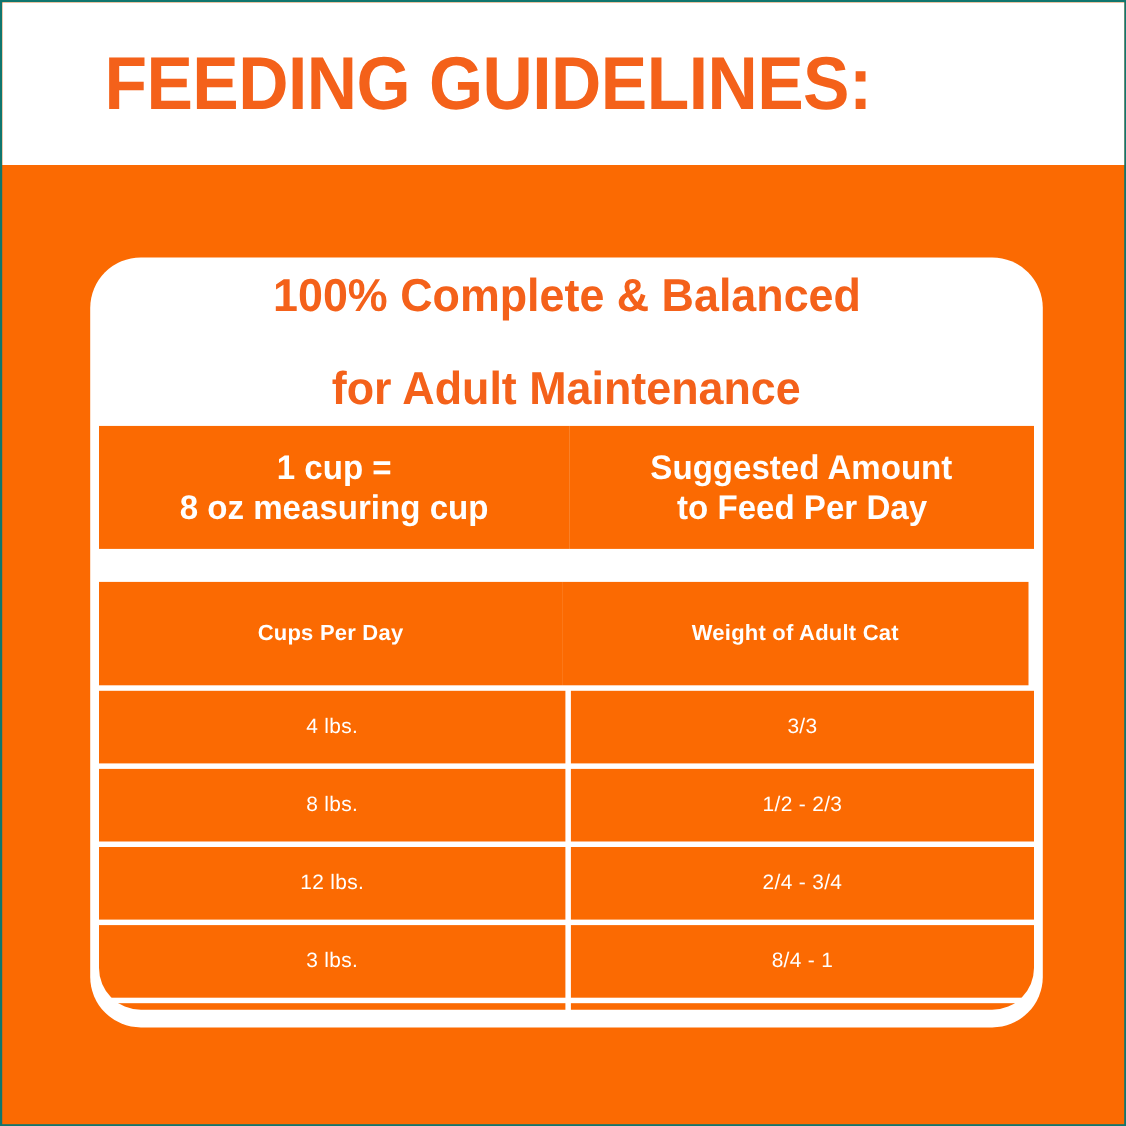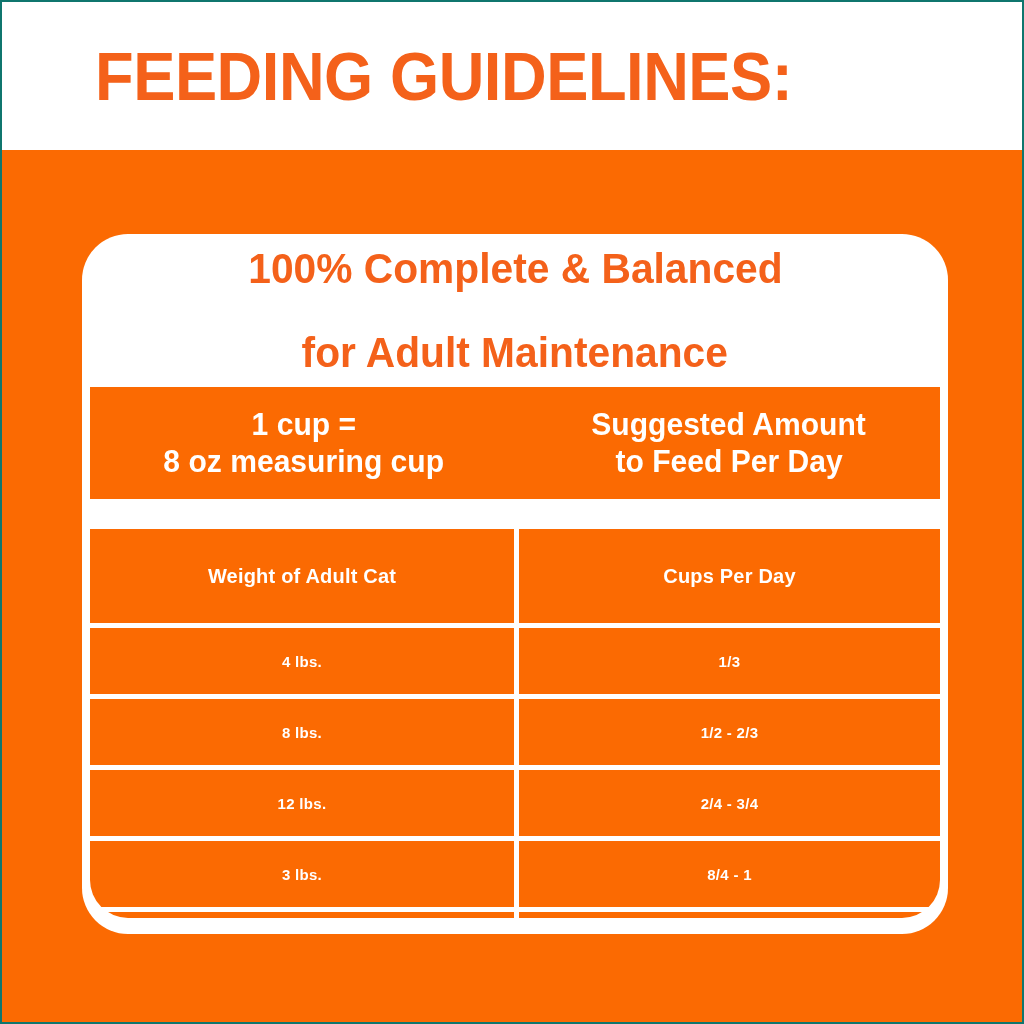--- a/index.html
+++ b/index.html
@@ -142,22 +142,22 @@
     font-size: 20px;
     font-weight: 700;
     white-space: nowrap;
     letter-spacing: 0.2px;
   }
 
   
   .data-row { height: 66px; }
   .data-row .tcell { height: 66px; }
   .data-row .tline {
-    font-size: 15px;
-    font-weight: 700;
+    font-size: 19px;
+    font-weight: 400;
     white-space: nowrap;
     letter-spacing: 0.3px;
   }
 
   .col-left  { width: 424px; margin-right: 5px; }
   .col-right { width: 421px; }
   .rgap { height: 5px; background: #ffffff; width: 100%; }
 </style>
 </head>
 <body>
@@ -184,36 +184,36 @@
         </div>
         <div class="tcell" id="header-right-big">
           <div class="tline">Suggested Amount</div>
           <div class="tline">to Feed Per Day</div>
         </div>
       </div>
 
       <div class="hrule"></div>
 
       <div class="trow" id="subheader-row">
+        <div class="tcell col-right">
+          <div class="tline">Cups Per Day</div>
+        </div>
         <div class="tcell col-left">
           <div class="tline">Weight of Adult Cat</div>
         </div>
-        <div class="tcell col-right">
-          <div class="tline">Cups Per Day</div>
-        </div>
       </div>
 
       <div class="rgap"></div>
 
       <div class="trow data-row">
         <div class="tcell col-left">
           <div class="tline">4 lbs.</div>
         </div>
         <div class="tcell col-right">
-          <div class="tline">1/3</div>
+          <div class="tline">3/3</div>
         </div>
       </div>
       <div class="rgap"></div>
 
       <div class="trow data-row">
         <div class="tcell col-left">
           <div class="tline">8 lbs.</div>
         </div>
         <div class="tcell col-right">
           <div class="tline">1/2 - 2/3</div>

